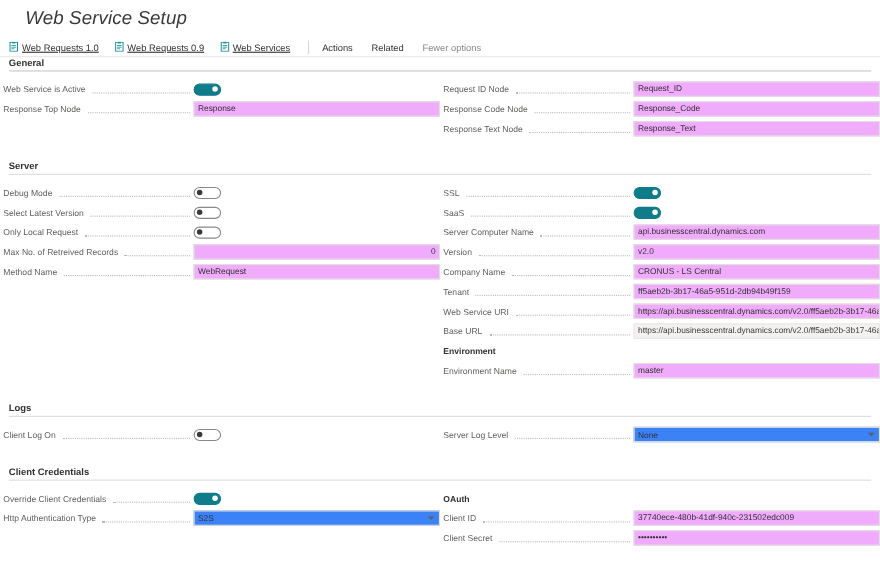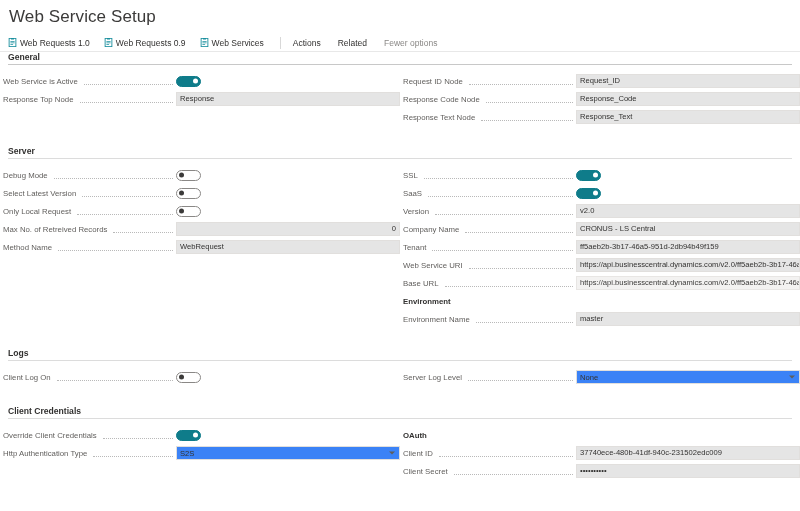--- a/index.html
+++ b/index.html
@@ -11,42 +11,44 @@
     color: #323130;
     overflow: hidden;
   }
   .page { position: relative; width: 800px; height: 511px; background:#fff; }
 
   
   .page-title {
     font-size: 17px;
     font-weight: 400;
     color: #3b3a39;
-    padding: 6px 0 0 9px;
+    padding: 6px 0 0 23px;
     letter-spacing: .1px;
     line-height: 22px;
+    font-style: italic;
   }
 
   
   .commandbar {
     display: flex;
     align-items: center;
     height: 18px;
     margin-top: 6px;
     padding-left: 8px;
     border-bottom: 1px solid #e8e8e8;
     font-size: 8.5px;
   }
   .cmd-item {
     display: flex;
     gap: 3px;
     margin-right: 14px;
     color: #323130;
     white-space: nowrap;
     cursor: pointer;
+    text-decoration: underline;
   }
   .cmd-item .ico { display:inline-flex; width: 9px; height: 9px; }
   .cmd-sep {
     width: 1px; height: 12px; background: #d8d8d8;
     margin: 0 12px 0 2px;
   }
   .cmd-text { color:#323130; margin-right:17px; cursor:pointer; white-space:nowrap; }
   .cmd-text.muted { color: #8a8886; }
 
   
@@ -93,21 +95,21 @@
     min-width: 6px;
     position: relative;
     top: 3px;
   }
   .ctrl { flex: 0 0 224px; display: flex; align-items: center; }
 
   input.txt, .txtbox {
     width: 224px;
     height: 14px;
     border: 1px solid #e1dfdd;
-    background: #e5e5e5;
+    background: #f0abfc;
     font-size: 7.6px;
     font-family: "Liberation Sans", sans-serif;
     color: #323130;
     padding: 0 3px;
     line-height: 12px;
     outline: none;
     border-radius: 0;
   }
   .txtbox {
     display: flex; align-items: center;
@@ -336,20 +338,27 @@
         <div class="row">
           <div class="label">SaaS</div>
           <div class="dots"></div>
           <div class="ctrl">
             <div class="toggle on">
                 <span class="knob"></span>
               </div>
           </div>
         </div>
         <div class="row">
+          <div class="label">Server Computer Name</div>
+          <div class="dots"></div>
+          <div class="ctrl">
+            <div class="txtbox">api.businesscentral.dynamics.com</div>
+          </div>
+        </div>
+        <div class="row">
           <div class="label">Version</div>
           <div class="dots"></div>
           <div class="ctrl">
             <div class="txtbox">v2.0</div>
           </div>
         </div>
         <div class="row">
           <div class="label">Company Name</div>
           <div class="dots"></div>
           <div class="ctrl">

